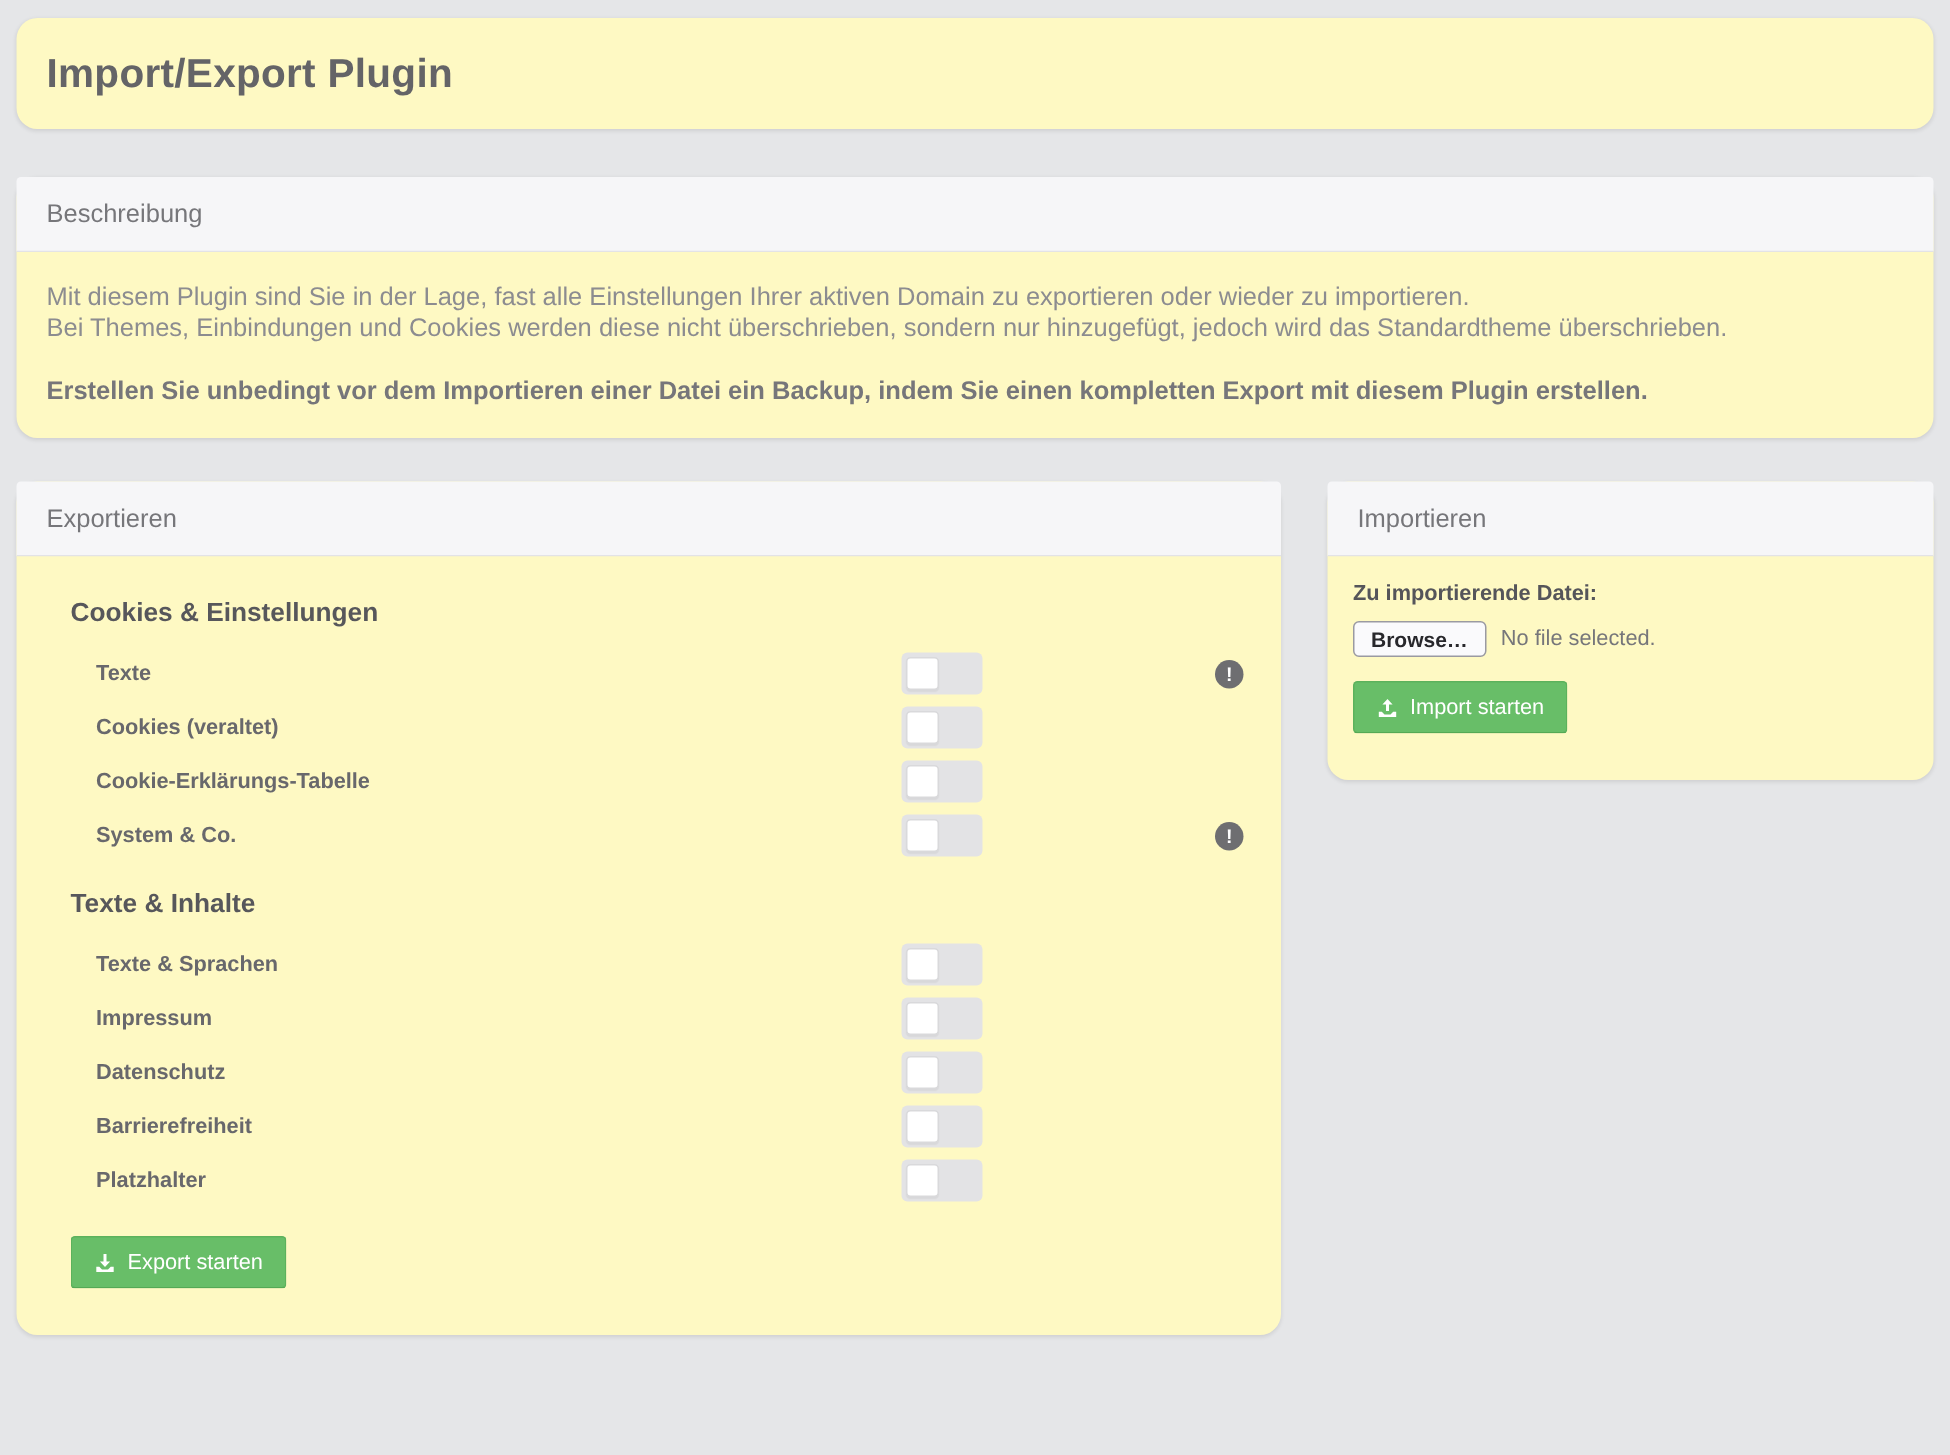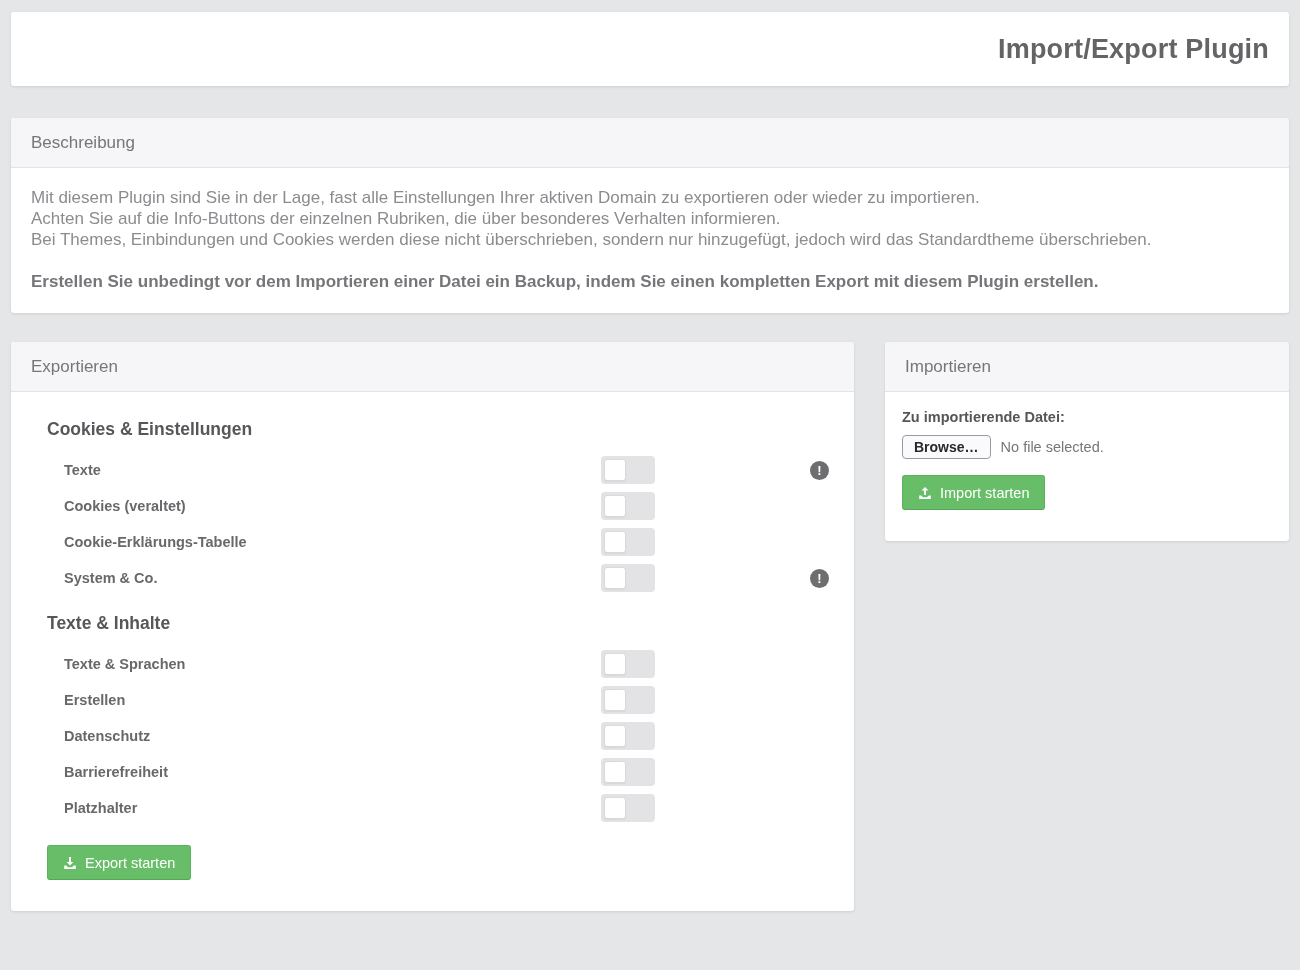--- a/index.html
+++ b/index.html
@@ -5,24 +5,23 @@
   * { box-sizing: border-box; margin: 0; padding: 0; }
   html, body { width: 1300px; height: 970px; }
   body {
     background: #e5e6e8;
     font-family: "Liberation Sans", sans-serif;
     position: relative;
   }
   .wrap { padding: 12px 11px 0 11px; }
 
   .panel {
-    background: #ffffff;
-    border-radius: 3px;
+    background: #fef9c3;
+    border-radius: 14px;
     box-shadow: 0 1px 3px rgba(0,0,0,0.10);
-    justify-content: flex-end;
   }
   .panel-header {
     height: 50px;
     background: #f6f6f8;
     border-bottom: 1px solid #e3e3e6;
     border-radius: 3px 3px 0 0;
     display: flex;
     align-items: center;
     padding: 0 20px;
     font-size: 17px;
@@ -184,21 +183,20 @@
   <div class="panel title-bar">
     <h1>Import/Export Plugin</h1>
   </div>
 
   <div class="panel desc-panel">
     <div class="panel-header">
       <span>Beschreibung</span>
     </div>
     <div class="desc-body">
       <div>Mit diesem Plugin sind Sie in der Lage, fast alle Einstellungen Ihrer aktiven Domain zu exportieren oder wieder zu importieren.</div>
-      <div>Achten Sie auf die Info-Buttons der einzelnen Rubriken, die über besonderes Verhalten informieren.</div>
       <div>Bei Themes, Einbindungen und Cookies werden diese nicht überschrieben, sondern nur hinzugefügt, jedoch wird das Standardtheme überschrieben.</div>
       <div class="desc-warning">Erstellen Sie unbedingt vor dem Importieren einer Datei ein Backup, indem Sie einen kompletten Export mit diesem Plugin erstellen.</div>
     </div>
   </div>
 
   <div class="columns">
 
     <div class="panel export-panel">
       <div class="panel-header">
         <span>Exportieren</span>
@@ -236,21 +234,21 @@
 
         <div class="section-heading second">Texte &amp; Inhalte</div>
 
         <div class="toggle-row">
           <span class="row-label">Texte &amp; Sprachen</span>
           <span class="toggle">
               <span class="knob"></span>
             </span>
         </div>
         <div class="toggle-row">
-          <span class="row-label">Erstellen</span>
+          <span class="row-label">Impressum</span>
           <span class="toggle">
               <span class="knob"></span>
             </span>
         </div>
         <div class="toggle-row">
           <span class="row-label">Datenschutz</span>
           <span class="toggle">
               <span class="knob"></span>
             </span>
         </div>

